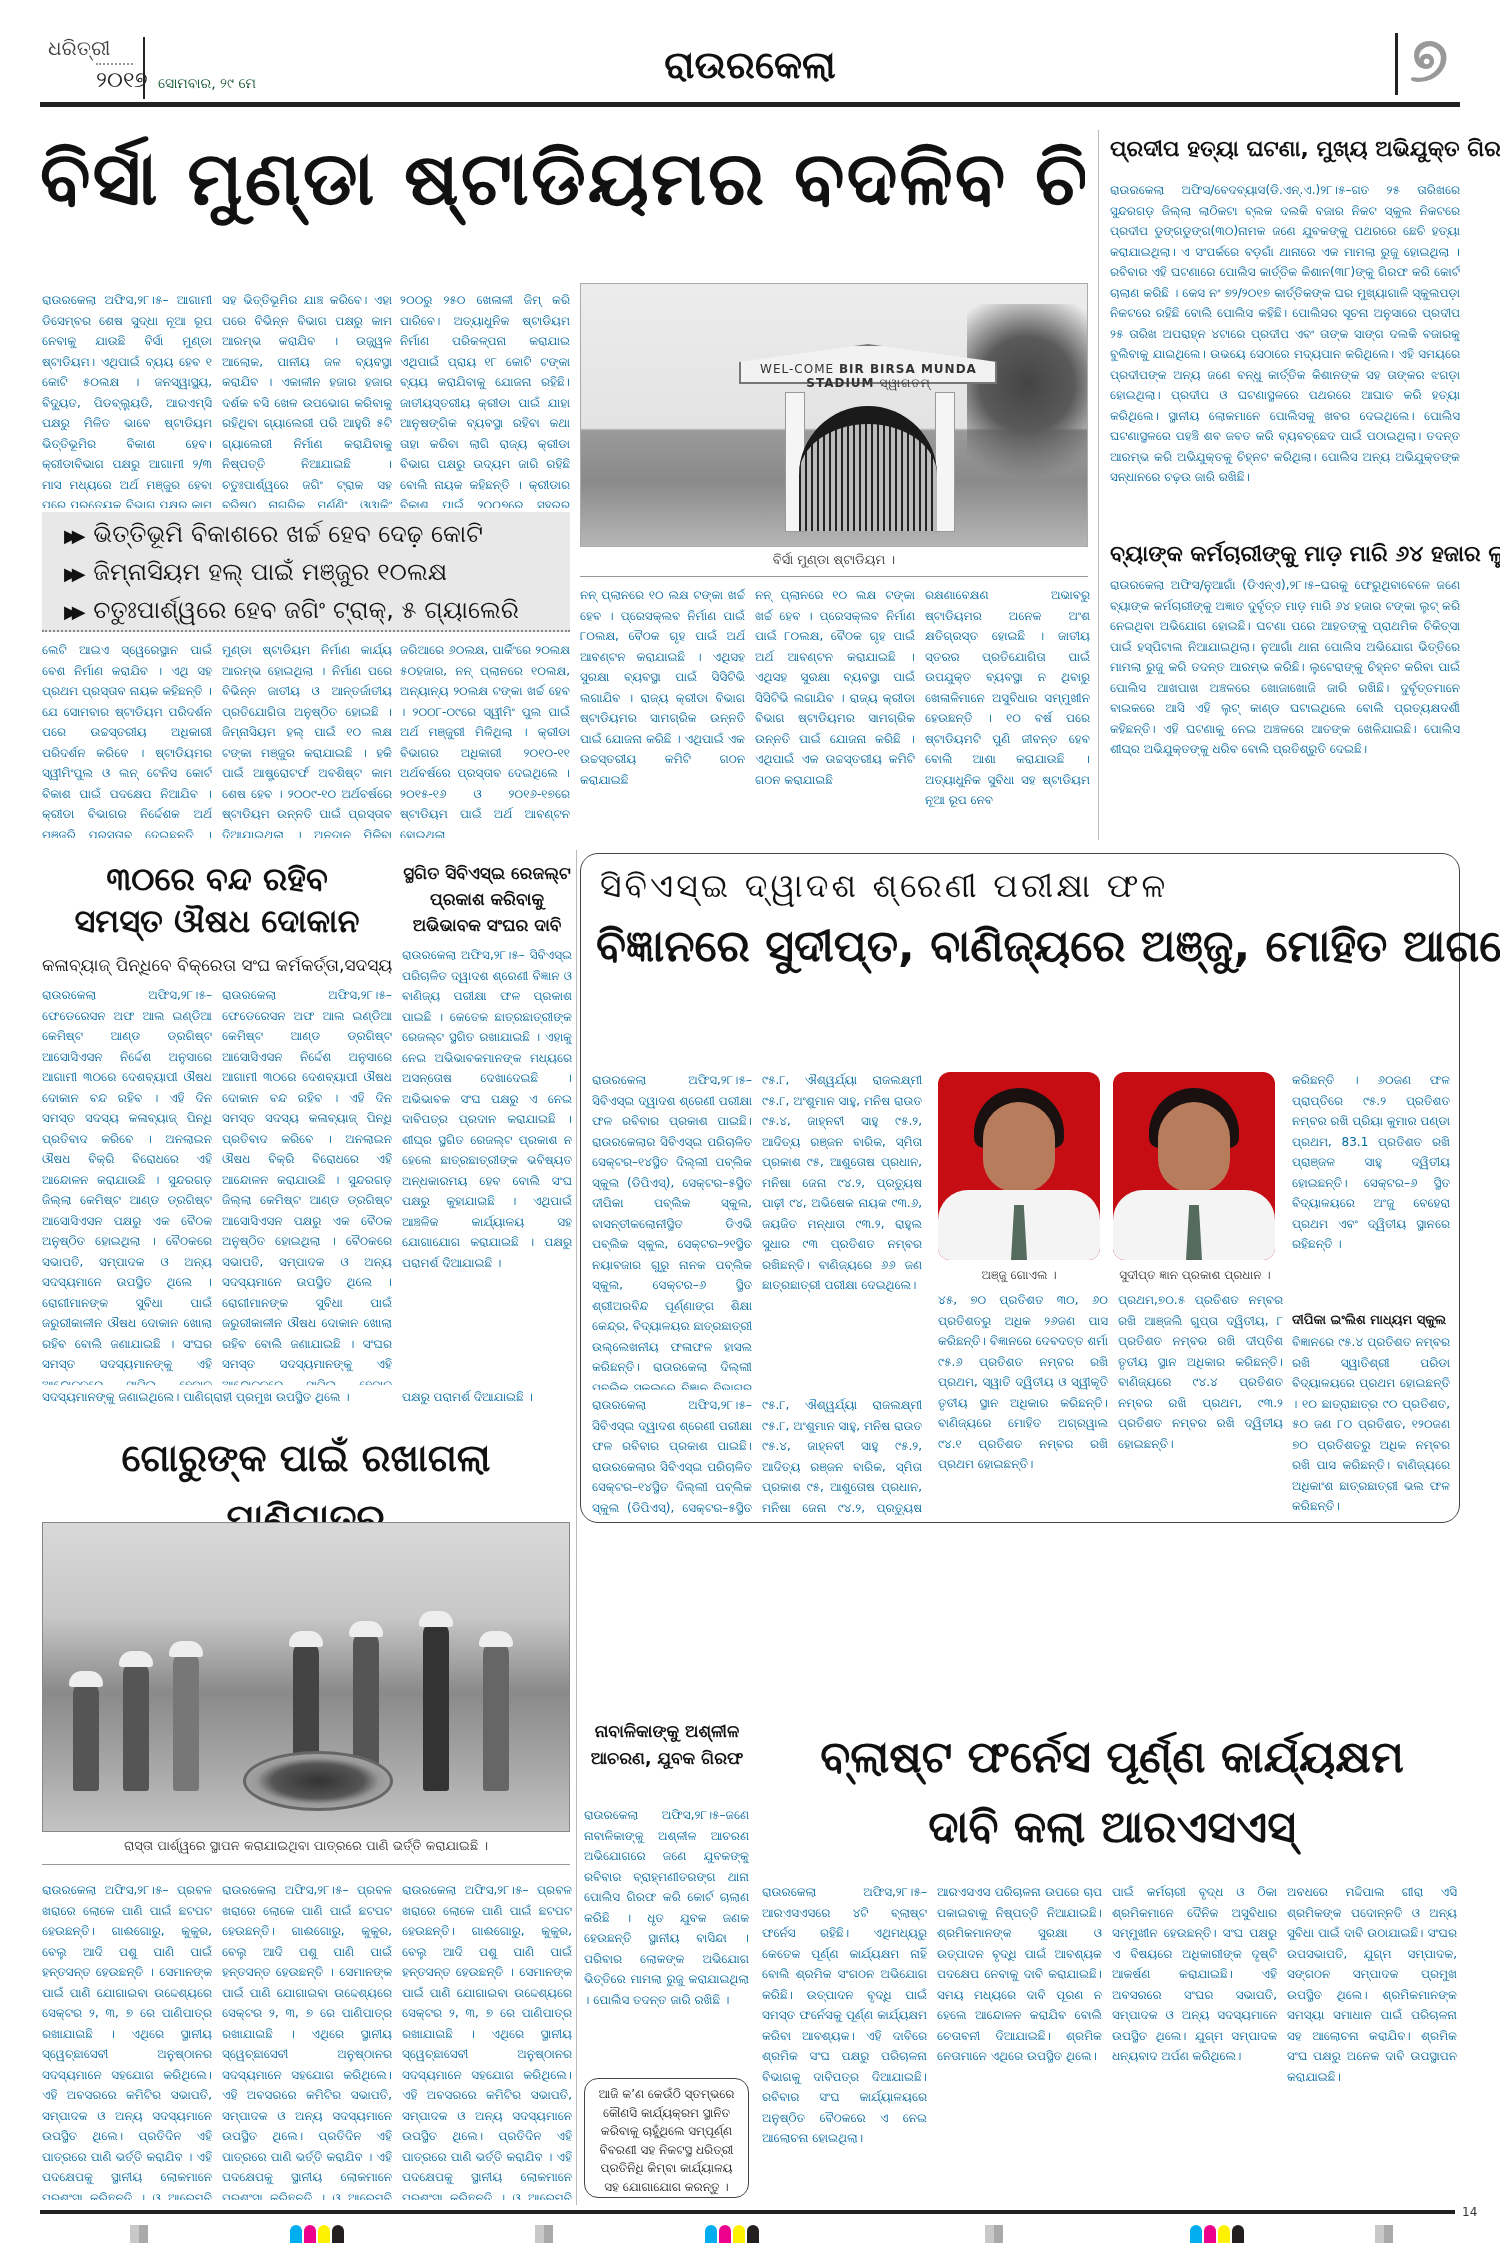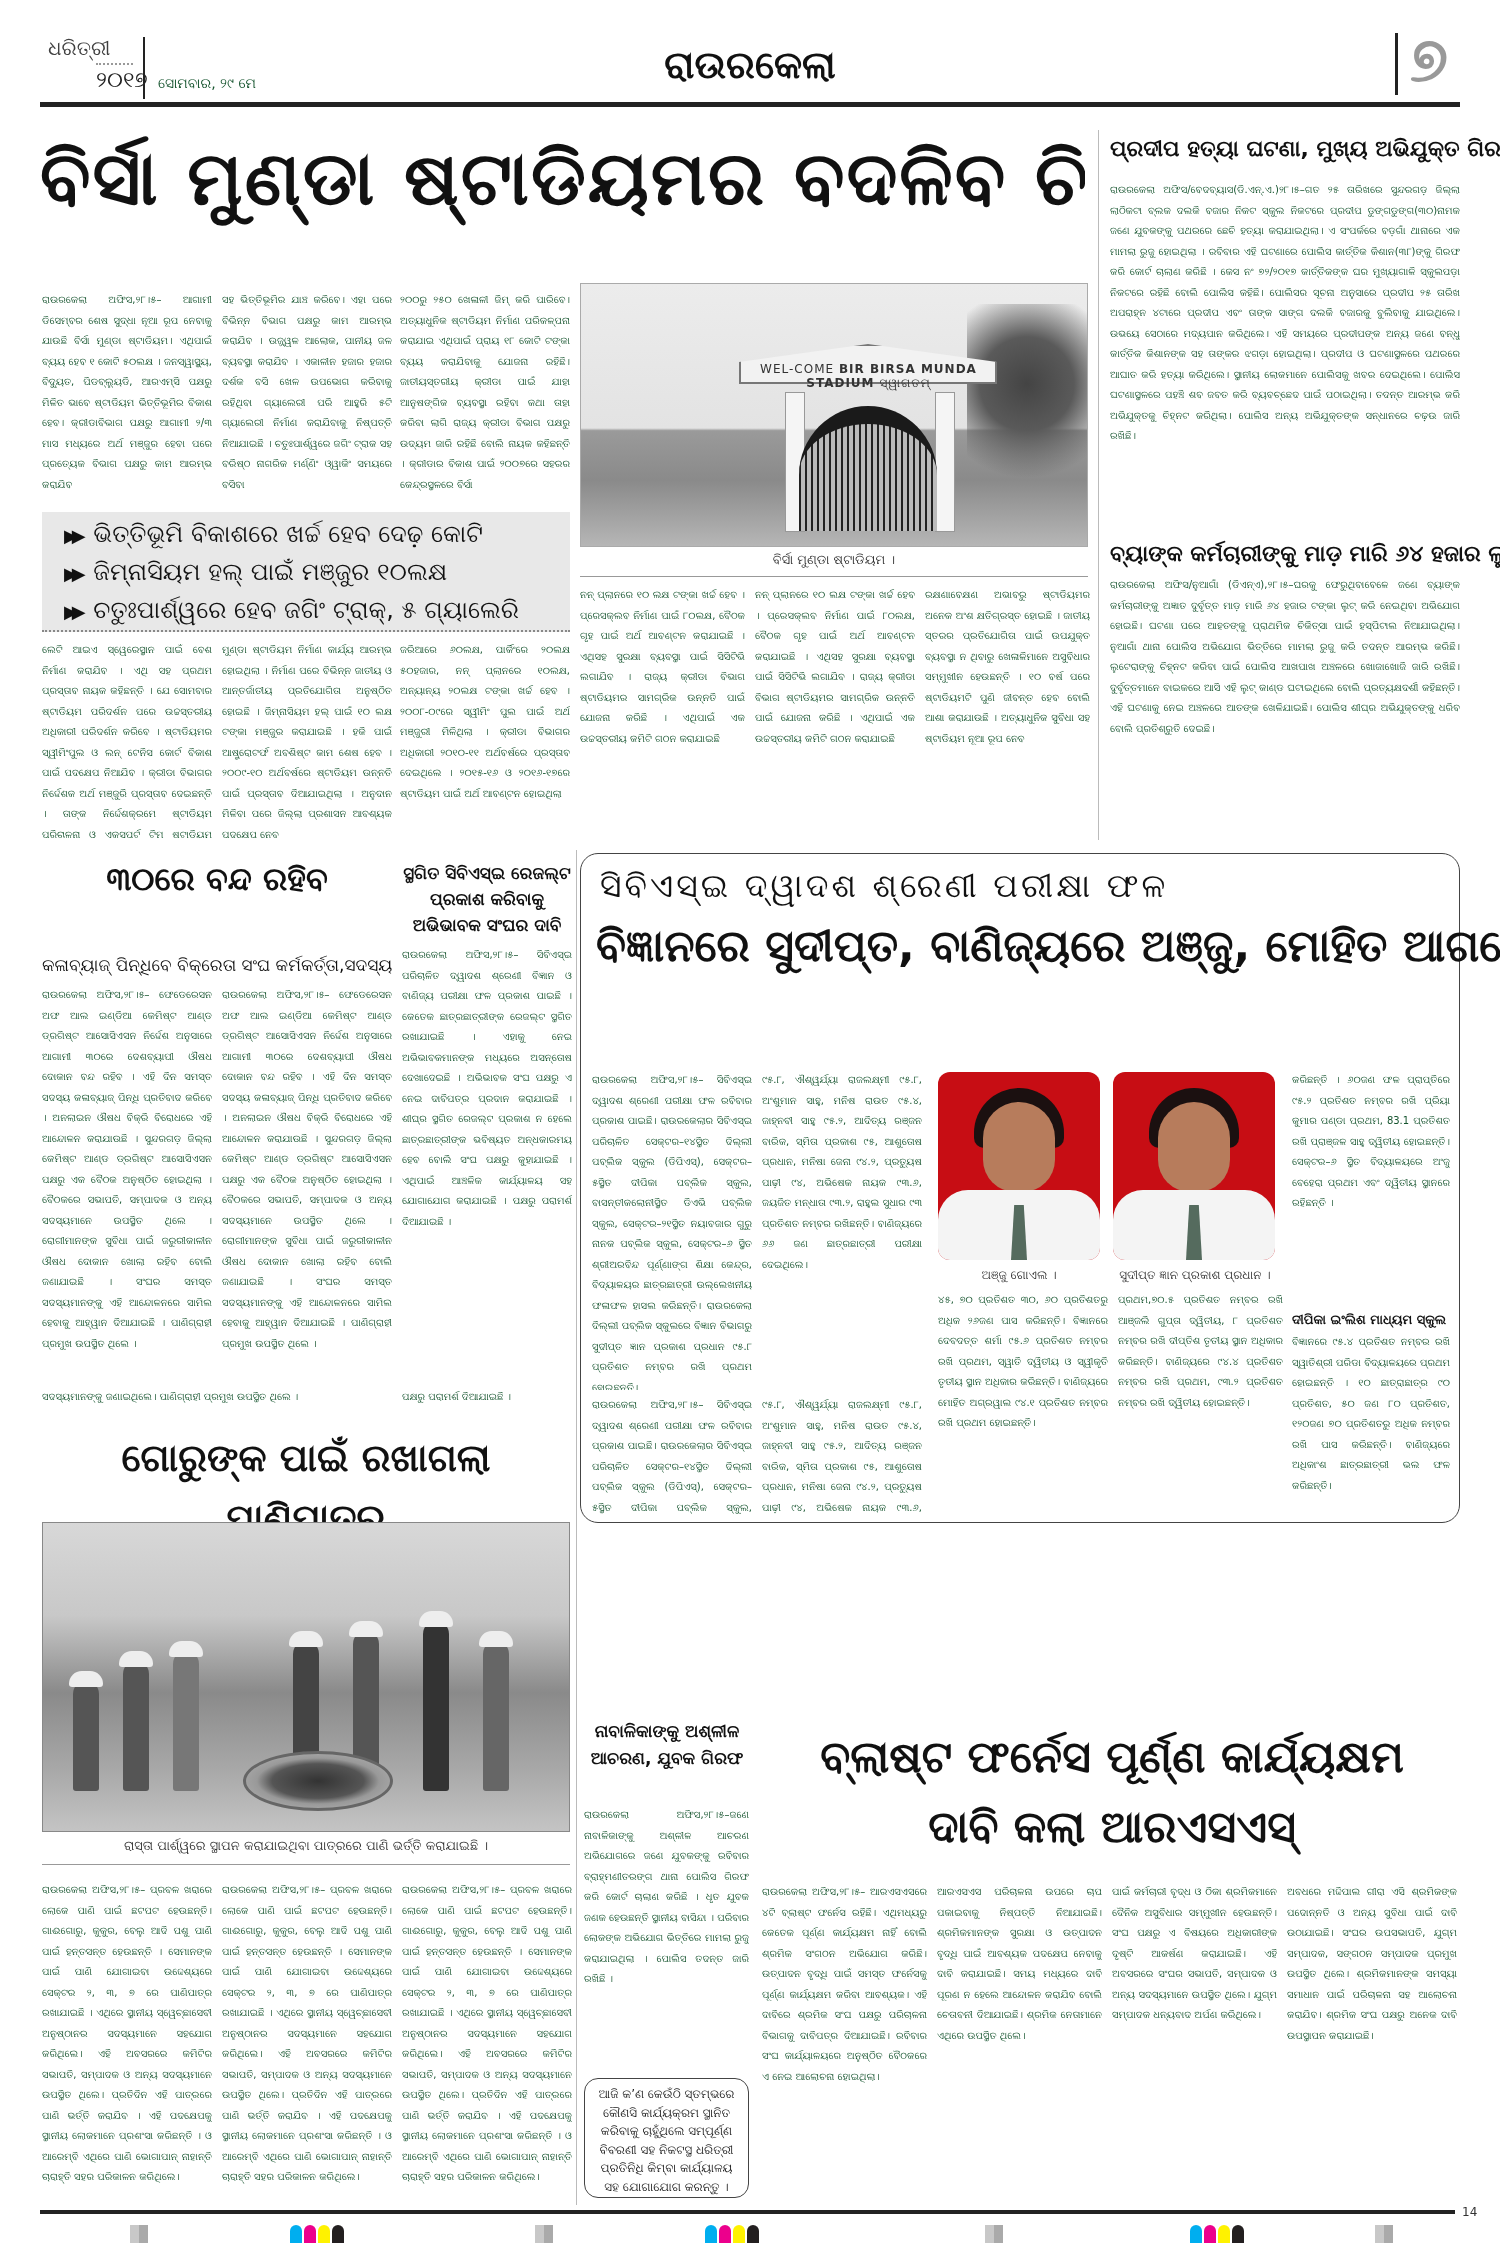--- a/index.html
+++ b/index.html
@@ -14,21 +14,21 @@
   .mast-vline { position: absolute; left: 103px; top: 12px; width: 2px; height: 62px; background: #222; }
   .mast-date { position: absolute; left: 118px; top: 50px; font-size: 14px; color: #14532d; }
   .mast-title { position: absolute; left: 0; width: 1420px; top: 18px; text-align: center; font-size: 38px; font-weight: bold; color: #111; }
   .mast-vline-r { position: absolute; left: 1355px; top: 8px; width: 3px; height: 62px; background: #222; }
   .page-num { position: absolute; left: 1370px; top: 0px; font-size: 62px; font-weight: bold; color: #999; line-height: 70px; }
   .mast-rule { position: absolute; left: 40px; top: 102px; width: 1420px; height: 5px; background: #222; }
 
   
   .lead-head { position: absolute; left: 40px; top: 118px; width: 1045px; font-size: 74px; font-weight: bold; line-height: 120px; color: #111; letter-spacing: 2px; white-space: nowrap; overflow: hidden; }
 
-  .body-text { font-size: 10px; line-height: 20.5px; color: #14532d; text-align: justify; }
+  .body-text { font-size: 12px; line-height: 20.5px; color: #0369a1; text-align: justify; }
   .col { position: absolute; overflow: hidden; }
 
   
   .hl-box { position: absolute; left: 42px; top: 512px; width: 528px; height: 120px; background: #e8e8e8; border-bottom: 2px dotted #888; padding: 4px 22px; }
   .hl-item { font-size: 24px; line-height: 37px; color: #111; white-space: nowrap; }
   .hl-arrow { font-size: 18px; margin-right: 6px; letter-spacing: -6px; }
 
   
   .photo-stadium { position: absolute; left: 580px; top: 283px; width: 508px; height: 264px; border: 1px solid #aaa; background: linear-gradient(#ececec 0%, #e3e3e3 55%, #9a9a9a 56%, #8a8a8a 75%, #b6b6b6 100%); overflow: hidden; }
   .stadium-arch { position: absolute; left: 158px; top: 60px; width: 258px; height: 40px; background: #f2f2f2; border: 2px solid #777; clip-path: polygon(0 45%, 50% 0, 100% 45%, 100% 100%, 0 100%); }
@@ -128,20 +128,21 @@
 <div class="side-head" style="left:1110px; top:135px; width:350px;">ପ୍ରଦୀପ ହତ୍ୟା ଘଟଣା, ମୁଖ୍ୟ ଅଭିଯୁକ୍ତ ଗିରଫ</div>
 <div class="col body-text" style="left:1110px; top:180px; width:350px; height:355px;">ରାଉରକେଲା ଅଫିସ/ବେଦବ୍ୟାସ(ଡି.ଏନ୍.ଏ.)୨୮।୫–ଗତ ୨୫ ତାରିଖରେ ସୁନ୍ଦରଗଡ଼ ଜିଲ୍ଲା ଲାଠିକଟା ବ୍ଲକ ଦଲକି ବଜାର ନିକଟ ସ୍କୁଲ ନିକଟରେ ପ୍ରଦୀପ ଡୁଙ୍ଗଡୁଙ୍ଗ(୩୦)ନାମକ ଜଣେ ଯୁବକଙ୍କୁ ପଥରରେ ଛେଚି ହତ୍ୟା କରାଯାଇଥିଲା। ଏ ସଂପର୍କରେ ବଡ଼ଗାଁ ଥାନାରେ ଏକ ମାମଲା ରୁଜୁ ହୋଇଥିଲା । ରବିବାର ଏହି ଘଟଣାରେ ପୋଲିସ କାର୍ତ୍ତିକ କିଶାନ(୩୮)ଙ୍କୁ ଗିରଫ କରି କୋର୍ଟ ଚାଲାଣ କରିଛି । କେସ ନଂ ୭୨/୨୦୧୭ କାର୍ତ୍ତିକଙ୍କ ଘର ମୁଖ୍ୟାଗାଳି ସ୍କୁଲପଡ଼ା ନିକଟରେ ରହିଛି ବୋଲି ପୋଲିସ କହିଛି। ପୋଲିସର ସୂଚନା ଅନୁସାରେ ପ୍ରଦୀପ ୨୫ ତାରିଖ ଅପରାହ୍ନ ୪ଟାରେ ପ୍ରଦୀପ ଏବଂ ତାଙ୍କ ସାଙ୍ଗ ଦଲକି ବଜାରକୁ ବୁଲିବାକୁ ଯାଇଥିଲେ। ଉଭୟେ ସେଠାରେ ମଦ୍ୟପାନ କରିଥିଲେ। ଏହି ସମୟରେ ପ୍ରଦୀପଙ୍କ ଅନ୍ୟ ଜଣେ ବନ୍ଧୁ କାର୍ତ୍ତିକ କିଶାନଙ୍କ ସହ ତାଙ୍କର ଝଗଡ଼ା ହୋଇଥିଲା। ପ୍ରଦୀପ ଓ ଘଟଣାସ୍ଥଳରେ ପଥରରେ ଆଘାତ କରି ହତ୍ୟା କରିଥିଲେ। ସ୍ଥାନୀୟ ଲୋକମାନେ ପୋଲିସକୁ ଖବର ଦେଇଥିଲେ। ପୋଲିସ ଘଟଣାସ୍ଥଳରେ ପହଞ୍ଚି ଶବ ଜବତ କରି ବ୍ୟବଚ୍ଛେଦ ପାଇଁ ପଠାଇଥିଲା। ତଦନ୍ତ ଆରମ୍ଭ କରି ଅଭିଯୁକ୍ତକୁ ଚିହ୍ନଟ କରିଥିଲା। ପୋଲିସ ଅନ୍ୟ ଅଭିଯୁକ୍ତଙ୍କ ସନ୍ଧାନରେ ଚଢ଼ଉ ଜାରି ରଖିଛି।</div>
 
 <div class="side-head" style="left:1110px; top:540px; width:350px;">ବ୍ୟାଙ୍କ କର୍ମଚାରୀଙ୍କୁ ମାଡ଼ ମାରି ୬୪ ହଜାର ଲୁଟ୍</div>
 <div class="col body-text" style="left:1110px; top:575px; width:350px; height:265px;">ରାଉରକେଲା ଅଫିସ/ନୁଆଗାଁ (ଡିଏନ୍ଏ),୨୮।୫–ଘରକୁ ଫେରୁଥିବାବେଳେ ଜଣେ ବ୍ୟାଙ୍କ କର୍ମଚାରୀଙ୍କୁ ଅଜ୍ଞାତ ଦୁର୍ବୃତ୍ତ ମାଡ଼ ମାରି ୬୪ ହଜାର ଟଙ୍କା ଲୁଟ୍ କରି ନେଇଥିବା ଅଭିଯୋଗ ହୋଇଛି। ଘଟଣା ପରେ ଆହତଙ୍କୁ ପ୍ରାଥମିକ ଚିକିତ୍ସା ପାଇଁ ହସ୍ପିଟାଲ ନିଆଯାଇଥିଲା। ନୁଆଗାଁ ଥାନା ପୋଲିସ ଅଭିଯୋଗ ଭିତ୍ତିରେ ମାମଲା ରୁଜୁ କରି ତଦନ୍ତ ଆରମ୍ଭ କରିଛି। ଲୁଟେରାଙ୍କୁ ଚିହ୍ନଟ କରିବା ପାଇଁ ପୋଲିସ ଆଖପାଖ ଅଞ୍ଚଳରେ ଖୋଜାଖୋଜି ଜାରି ରଖିଛି। ଦୁର୍ବୃତ୍ତମାନେ ବାଇକରେ ଆସି ଏହି ଲୁଟ୍ କାଣ୍ଡ ଘଟାଇଥିଲେ ବୋଲି ପ୍ରତ୍ୟକ୍ଷଦର୍ଶୀ କହିଛନ୍ତି। ଏହି ଘଟଣାକୁ ନେଇ ଅଞ୍ଚଳରେ ଆତଙ୍କ ଖେଳିଯାଇଛି। ପୋଲିସ ଶୀଘ୍ର ଅଭିଯୁକ୍ତଙ୍କୁ ଧରିବ ବୋଲି ପ୍ରତିଶ୍ରୁତି ଦେଇଛି।</div>
 
 <div class="vrule" style="left:1098px; top:130px; height:710px;"></div>
 
 <div class="section-head" style="left:42px; top:858px; width:350px; font-size:32px; line-height:42px;">
   <div>୩୦ରେ ବନ୍ଦ ରହିବ</div>
+  <div>ସମସ୍ତ ଔଷଧ ଦୋକାନ</div>
 </div>
 <div class="sub-head" style="left:42px; top:955px; width:360px; font-size:17px; white-space:nowrap; text-align:left;">କଳାବ୍ୟାଜ୍ ପିନ୍ଧିବେ ବିକ୍ରେତା ସଂଘ କର୍ମକର୍ତ୍ତା,ସଦସ୍ୟ</div>
 <div class="col body-text" style="left:42px; top:985px; width:170px; height:400px;">ରାଉରକେଲା ଅଫିସ,୨୮।୫– ଫେଡେରେସନ ଅଫ ଆଲ ଇଣ୍ଡିଆ କେମିଷ୍ଟ ଆଣ୍ଡ ଡ୍ରଗିଷ୍ଟ ଆସୋସିଏସନ ନିର୍ଦ୍ଦେଶ ଅନୁସାରେ ଆଗାମୀ ୩୦ରେ ଦେଶବ୍ୟାପୀ ଔଷଧ ଦୋକାନ ବନ୍ଦ ରହିବ । ଏହି ଦିନ ସମସ୍ତ ସଦସ୍ୟ କଳାବ୍ୟାଜ୍ ପିନ୍ଧି ପ୍ରତିବାଦ କରିବେ । ଅନଲାଇନ ଔଷଧ ବିକ୍ରି ବିରୋଧରେ ଏହି ଆନ୍ଦୋଳନ କରାଯାଉଛି । ସୁନ୍ଦରଗଡ଼ ଜିଲ୍ଲା କେମିଷ୍ଟ ଆଣ୍ଡ ଡ୍ରଗିଷ୍ଟ ଆସୋସିଏସନ ପକ୍ଷରୁ ଏକ ବୈଠକ ଅନୁଷ୍ଠିତ ହୋଇଥିଲା । ବୈଠକରେ ସଭାପତି, ସମ୍ପାଦକ ଓ ଅନ୍ୟ ସଦସ୍ୟମାନେ ଉପସ୍ଥିତ ଥିଲେ । ରୋଗୀମାନଙ୍କ ସୁବିଧା ପାଇଁ ଜରୁରୀକାଳୀନ ଔଷଧ ଦୋକାନ ଖୋଲା ରହିବ ବୋଲି ଜଣାଯାଇଛି । ସଂଘର ସମସ୍ତ ସଦସ୍ୟମାନଙ୍କୁ ଏହି ଆନ୍ଦୋଳନରେ ସାମିଲ ହେବାକୁ ଆହ୍ୱାନ ଦିଆଯାଇଛି । ପାଣିଗ୍ରାହୀ ପ୍ରମୁଖ ଉପସ୍ଥିତ ଥିଲେ ।</div>
 <div class="col body-text" style="left:222px; top:985px; width:170px; height:400px;">ରାଉରକେଲା ଅଫିସ,୨୮।୫– ଫେଡେରେସନ ଅଫ ଆଲ ଇଣ୍ଡିଆ କେମିଷ୍ଟ ଆଣ୍ଡ ଡ୍ରଗିଷ୍ଟ ଆସୋସିଏସନ ନିର୍ଦ୍ଦେଶ ଅନୁସାରେ ଆଗାମୀ ୩୦ରେ ଦେଶବ୍ୟାପୀ ଔଷଧ ଦୋକାନ ବନ୍ଦ ରହିବ । ଏହି ଦିନ ସମସ୍ତ ସଦସ୍ୟ କଳାବ୍ୟାଜ୍ ପିନ୍ଧି ପ୍ରତିବାଦ କରିବେ । ଅନଲାଇନ ଔଷଧ ବିକ୍ରି ବିରୋଧରେ ଏହି ଆନ୍ଦୋଳନ କରାଯାଉଛି । ସୁନ୍ଦରଗଡ଼ ଜିଲ୍ଲା କେମିଷ୍ଟ ଆଣ୍ଡ ଡ୍ରଗିଷ୍ଟ ଆସୋସିଏସନ ପକ୍ଷରୁ ଏକ ବୈଠକ ଅନୁଷ୍ଠିତ ହୋଇଥିଲା । ବୈଠକରେ ସଭାପତି, ସମ୍ପାଦକ ଓ ଅନ୍ୟ ସଦସ୍ୟମାନେ ଉପସ୍ଥିତ ଥିଲେ । ରୋଗୀମାନଙ୍କ ସୁବିଧା ପାଇଁ ଜରୁରୀକାଳୀନ ଔଷଧ ଦୋକାନ ଖୋଲା ରହିବ ବୋଲି ଜଣାଯାଇଛି । ସଂଘର ସମସ୍ତ ସଦସ୍ୟମାନଙ୍କୁ ଏହି ଆନ୍ଦୋଳନରେ ସାମିଲ ହେବାକୁ ଆହ୍ୱାନ ଦିଆଯାଇଛି । ପାଣିଗ୍ରାହୀ ପ୍ରମୁଖ ଉପସ୍ଥିତ ଥିଲେ ।</div>
 <div class="col body-text" style="left:42px; top:1387px; width:350px; height:20px;">ସଦସ୍ୟମାନଙ୍କୁ ଜଣାଇଥିଲେ। ପାଣିଗ୍ରାହୀ ପ୍ରମୁଖ ଉପସ୍ଥିତ ଥିଲେ ।</div>
 
 <div class="section-head" style="left:402px; top:860px; width:170px; font-size:17px; line-height:26px;">ସ୍ଥଗିତ ସିବିଏସ୍ଇ ରେଜଲ୍ଟ ପ୍ରକାଶ କରିବାକୁ ଅଭିଭାବକ ସଂଘର ଦାବି</div>
 <div class="col body-text" style="left:402px; top:945px; width:170px; height:440px;">ରାଉରକେଲା ଅଫିସ,୨୮।୫– ସିବିଏସ୍ଇ ପରିଚାଳିତ ଦ୍ୱାଦଶ ଶ୍ରେଣୀ ବିଜ୍ଞାନ ଓ ବାଣିଜ୍ୟ ପରୀକ୍ଷା ଫଳ ପ୍ରକାଶ ପାଇଛି । କେତେକ ଛାତ୍ରଛାତ୍ରୀଙ୍କ ରେଜଲ୍ଟ ସ୍ଥଗିତ ରଖାଯାଇଛି । ଏହାକୁ ନେଇ ଅଭିଭାବକମାନଙ୍କ ମଧ୍ୟରେ ଅସନ୍ତୋଷ ଦେଖାଦେଇଛି । ଅଭିଭାବକ ସଂଘ ପକ୍ଷରୁ ଏ ନେଇ ଦାବିପତ୍ର ପ୍ରଦାନ କରାଯାଇଛି । ଶୀଘ୍ର ସ୍ଥଗିତ ରେଜଲ୍ଟ ପ୍ରକାଶ ନ ହେଲେ ଛାତ୍ରଛାତ୍ରୀଙ୍କ ଭବିଷ୍ୟତ ଅନ୍ଧକାରମୟ ହେବ ବୋଲି ସଂଘ ପକ୍ଷରୁ କୁହାଯାଇଛି । ଏଥିପାଇଁ ଆଞ୍ଚଳିକ କାର୍ଯ୍ୟାଳୟ ସହ ଯୋଗାଯୋଗ କରାଯାଇଛି । ପକ୍ଷରୁ ପରାମର୍ଶ ଦିଆଯାଇଛି ।</div>
 <div class="col body-text" style="left:402px; top:1387px; width:170px; height:20px;">ପକ୍ଷରୁ ପରାମର୍ଶ ଦିଆଯାଇଛି ।</div>
 

